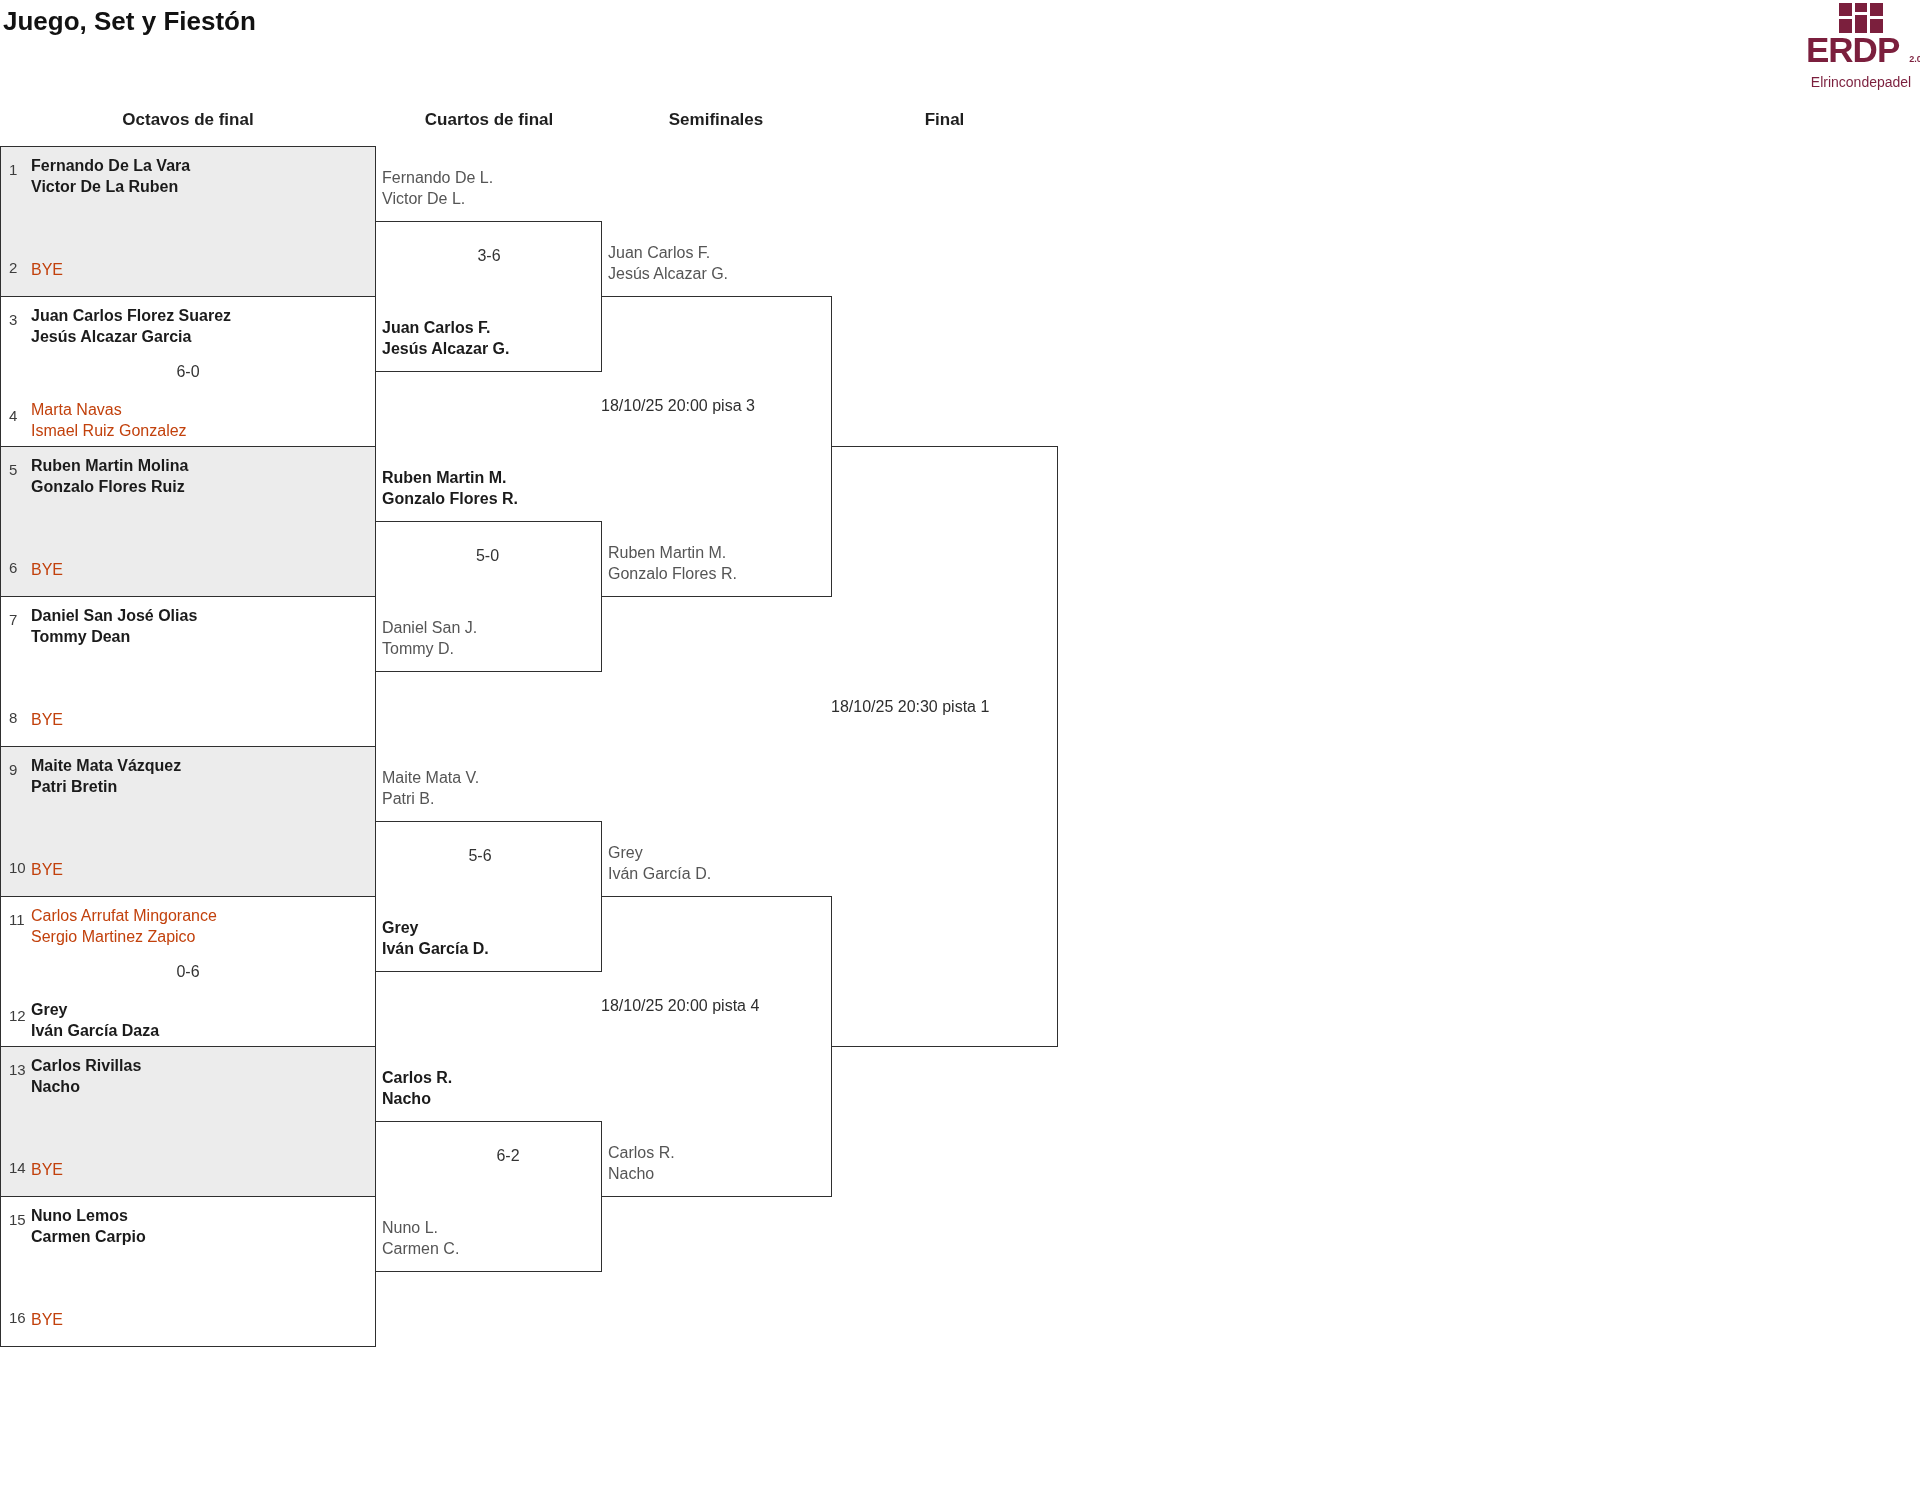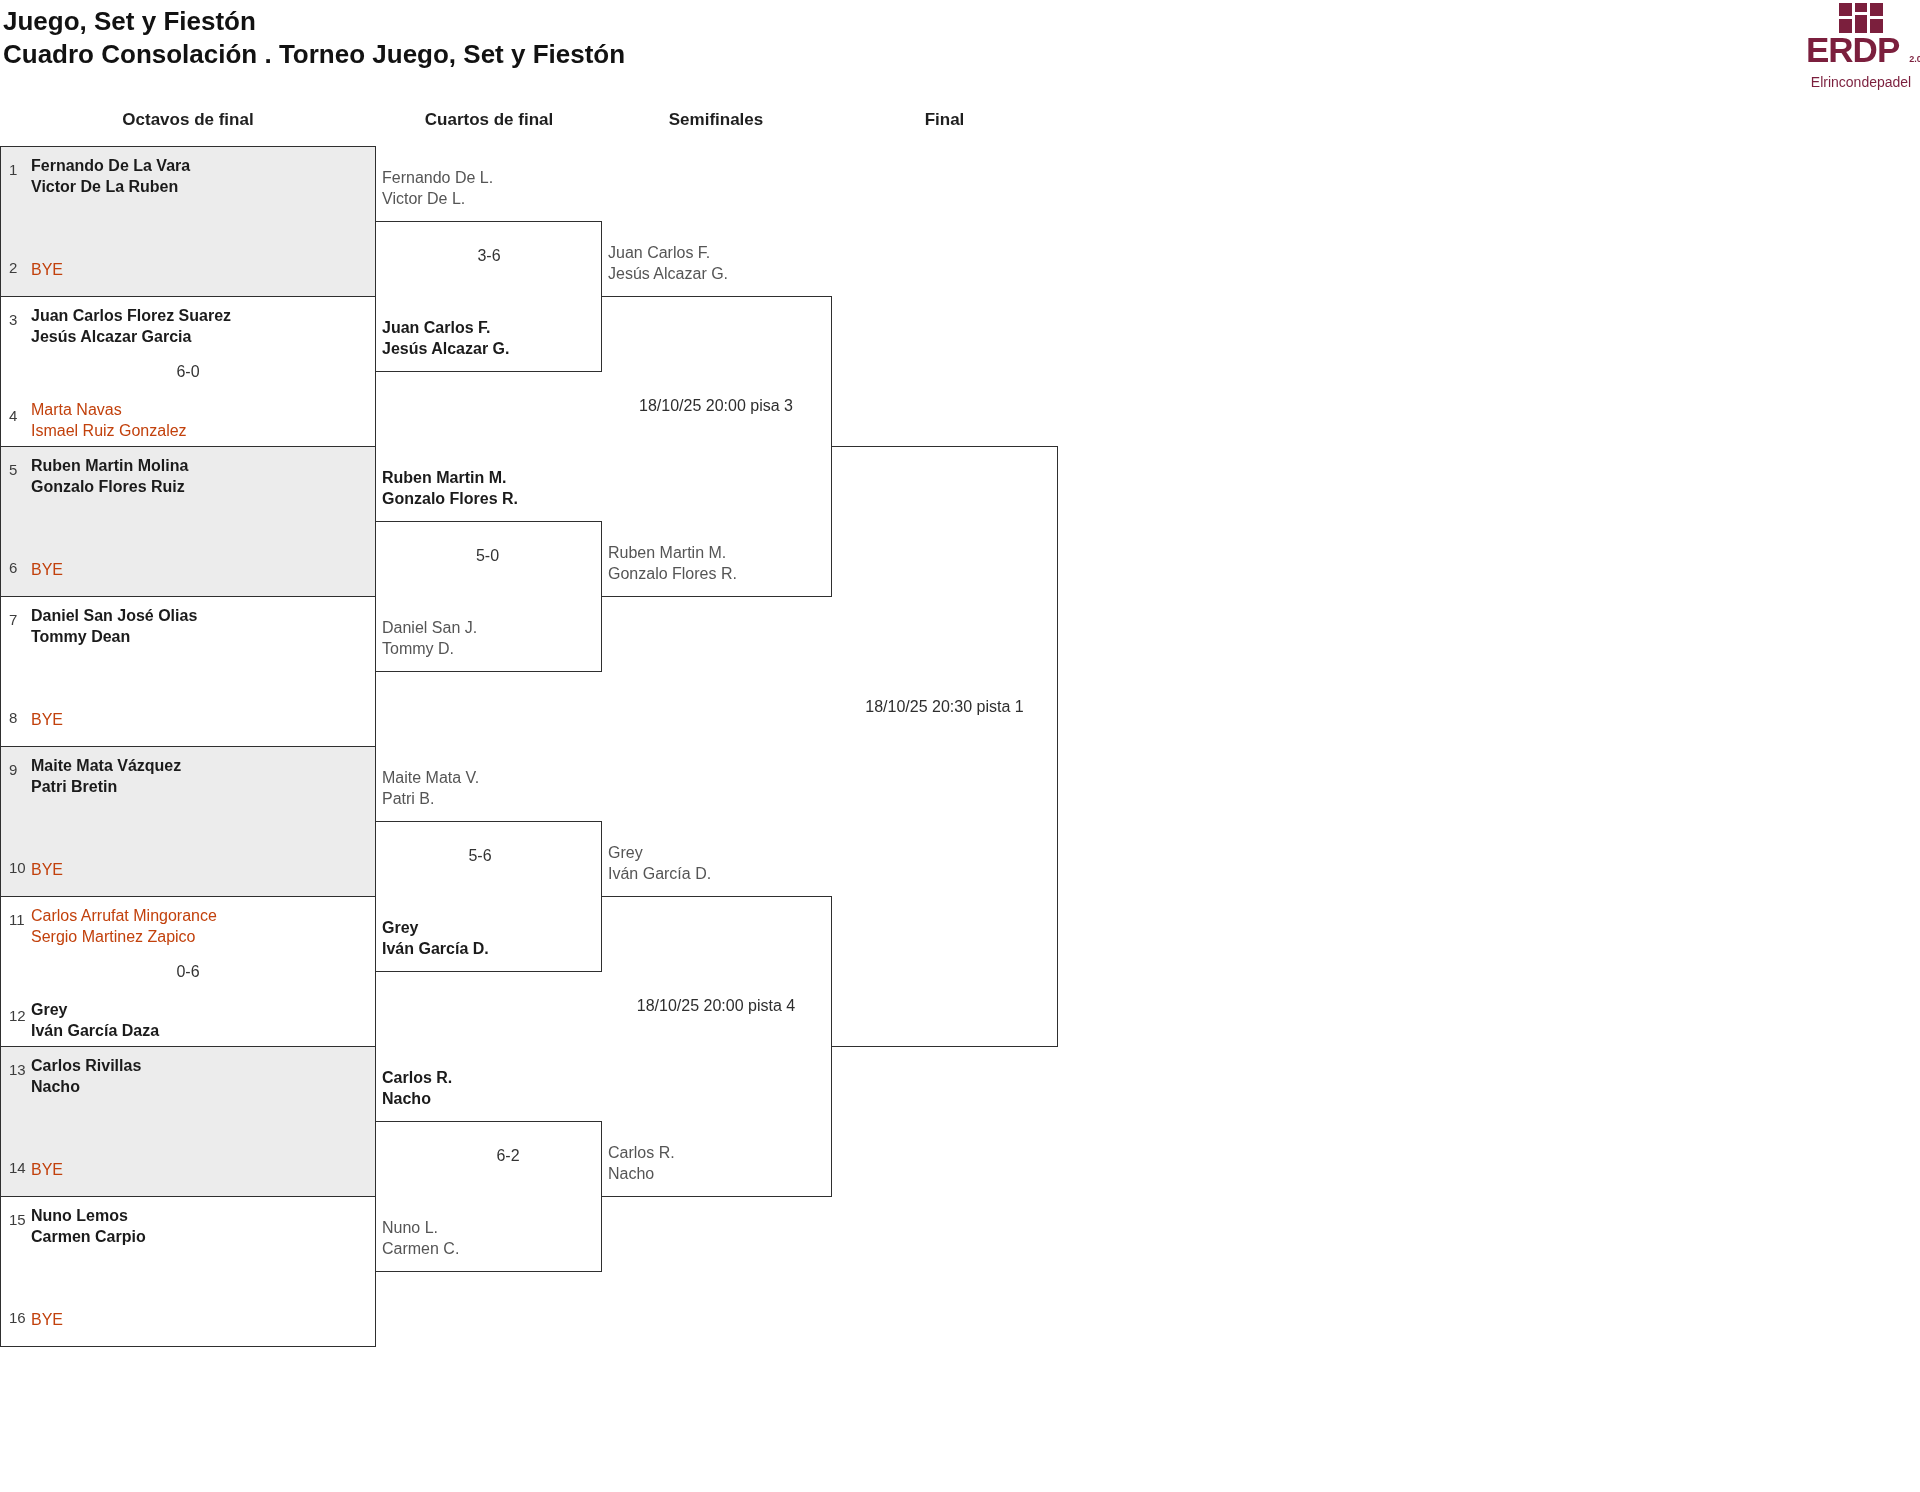--- a/index.html
+++ b/index.html
@@ -12,41 +12,40 @@
 
   .box{position:absolute;left:0;width:376px;height:151px;border:1px solid #2f2f2f;
        box-sizing:border-box;background:#fff}
   .box.shaded{background:#ececec}
 
   .seed{position:absolute;left:8px;font-size:15px;color:#3d3d3d}
   .team{position:absolute;left:30px;font-size:16px;line-height:21px;color:#c2410c;white-space:nowrap}
   .team.w{font-weight:700;color:#1b1b1b}
 
   .score{position:absolute;text-align:center;font-size:16px;color:#333}
-  .sched{position:absolute;text-align:center;font-size:16px;color:#2e2e2e;white-space:nowrap}
+  .sched{position:absolute;text-align:left;font-size:16px;color:#2e2e2e;white-space:nowrap}
 
   .hline{position:absolute;height:1px;background:#2f2f2f}
   .vline{position:absolute;width:1px;background:#2f2f2f}
 
   .rname{position:absolute;font-size:16px;line-height:21px;color:#555;white-space:nowrap}
   .rname.w{font-weight:700;color:#1b1b1b}
 
   .logo{position:absolute;left:1806px;top:3px;width:110px;text-align:center;color:#7b1f3d}
   .logo svg{display:block;margin:0 auto}
   .logo .word{font-size:35px;line-height:34px;font-weight:700;letter-spacing:-1px;white-space:nowrap}
   .logo .ver{font-size:9px;letter-spacing:0;margin-left:10px}
   .logo .tag{font-size:14px;line-height:12px}
 </style>
 </head>
 <body>
 
 <div class="page">
 
   <div class="title" style="left:3px;top:6px">Juego, Set y Fiestón</div>
-  <div class="title" style="left:3px;top:39px">Cuadro Consolación . Torneo Juego, Set y Fiestón</div>
 
   <div class="logo">
     <span>
       <svg width="44" height="30" viewBox="0 0 44 30">
         <rect x="0" y="0" width="13" height="13" fill="#7b1f3d"></rect>
         <rect x="0" y="16" width="13" height="14" fill="#7b1f3d"></rect>
         <rect x="16" y="0" width="12" height="9" fill="#7b1f3d"></rect>
         <rect x="16" y="12" width="12" height="18" fill="#7b1f3d"></rect>
         <rect x="31" y="0" width="13" height="13" fill="#7b1f3d"></rect>
         <rect x="31" y="16" width="13" height="14" fill="#7b1f3d"></rect>

